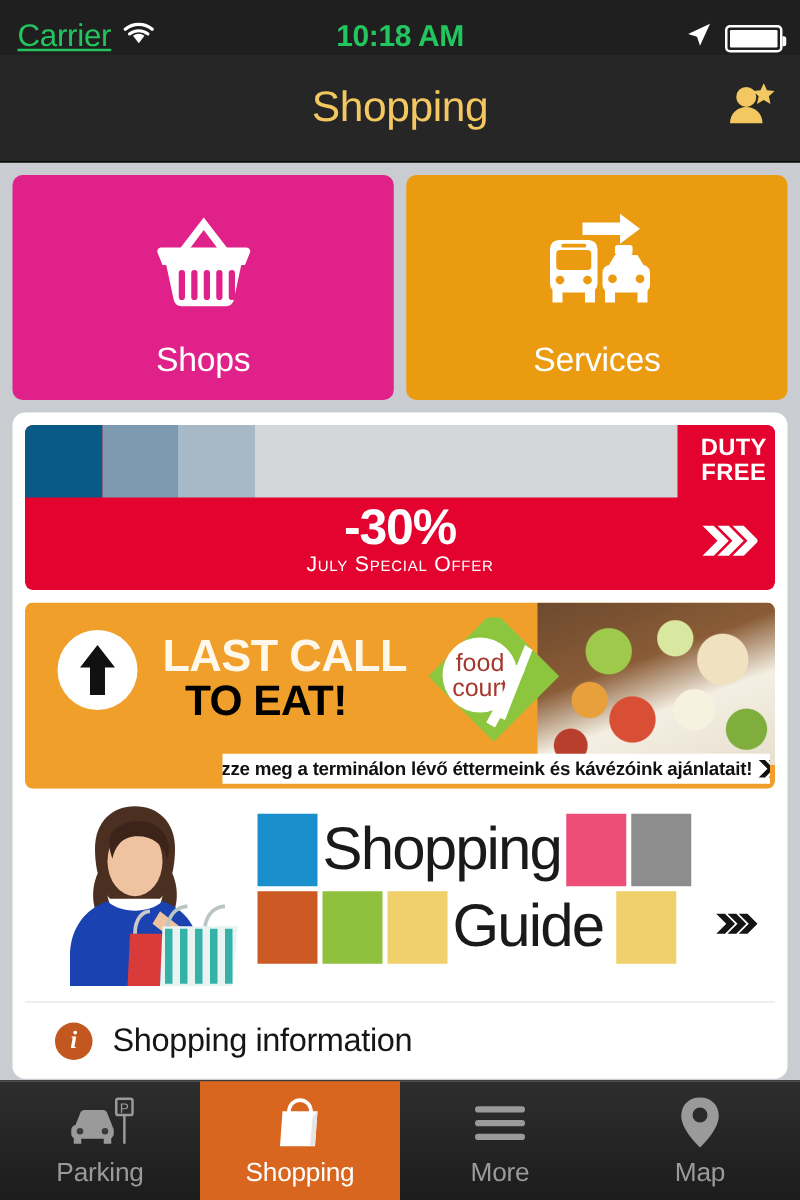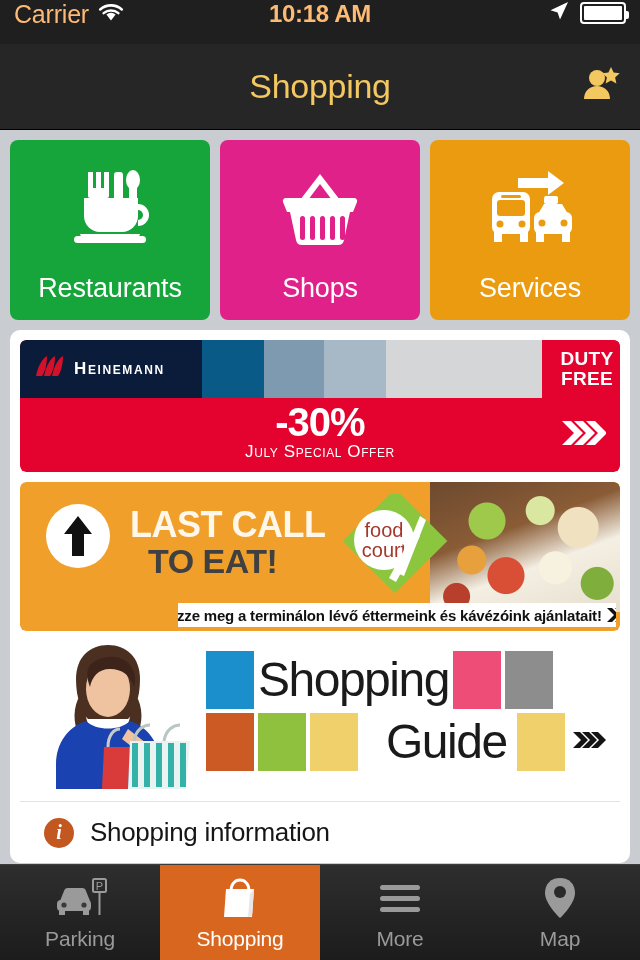--- a/index.html
+++ b/index.html
@@ -6,23 +6,24 @@
   html, body {
     width: 640px; height: 960px;
     font-family: "Liberation Sans", sans-serif;
     background: #c9cdd1;
     overflow: hidden;
   }
   #app { position: relative; width: 640px; height: 960px; }
 
   
   .statusbar {
-    height: 44px; background: #1f1f1f; color: #fdba74;
-    display: flex; align-items: flex-start; padding: 0 14px;
+    height: 44px; background: #1f1f1f; color: #22c55e;
+    display: flex; align-items: flex-end; padding: 0 14px;
     position: relative;
+    text-decoration: underline;
   }
   .sb-left { display: flex; align-items: center; gap: 8px; }
   .sb-carrier { font-size: 25px; letter-spacing: -0.2px; }
   .sb-time {
     position: absolute; left: 0; right: 0; text-align: center;
     font-size: 24px; font-weight: bold; letter-spacing: -0.3px;
   }
   .sb-right {
     margin-left: auto; display: flex; align-items: center; gap: 10px;
     position: relative; z-index: 2;
@@ -102,21 +103,21 @@
   .fc-arrow {
     position: absolute; left: 26px; top: 22px; width: 64px; height: 64px;
     background: #fff; border-radius: 50%;
     display: flex; align-items: center; justify-content: center;
   }
   .fc-t1 {
     position: absolute; left: 110px; top: 22px; color: #fff7ea;
     font-size: 36px; font-weight: bold; letter-spacing: -0.5px;
   }
   .fc-t2 {
-    position: absolute; left: 128px; top: 60px; color: #404040;
+    position: absolute; left: 128px; top: 60px; color: #000000;
     font-size: 34px; font-weight: bold; letter-spacing: -0.5px;
   }
   .fc-logo { position: absolute; left: 320px; top: 12px; width: 120px; height: 108px; }
   .fc-photo {
     position: absolute; right: 0; top: 0; width: 190px; height: 130px;
     background:
       radial-gradient(circle at 30% 30%, #9ec94a 0 18px, transparent 19px),
       radial-gradient(circle at 58% 22%, #d9e7a0 0 14px, transparent 15px),
       radial-gradient(circle at 78% 35%, #f0e2c0 0 20px, transparent 21px),
       radial-gradient(circle at 40% 72%, #d94f36 0 18px, transparent 19px),
@@ -213,38 +214,20 @@
           <circle cx="19" cy="15" r="8" fill="#f3c860"></circle>
           <path d="M6 36 c0-8 6-13 13-13 s13 5 13 13 z" fill="#f3c860"></path>
           <path d="M33 4 l2.6 5.6 6.1 .7 -4.6 4.2 1.3 6.1 -5.4-3.1 -5.4 3.1 1.3-6.1 -4.6-4.2 6.1-.7 z" fill="#f3c860"></path>
         </svg>
       </span>
     </div>
   </div>
 
   <div class="tiles">
 
-    <div class="tile" style="background:#15a53a">
-      <div class="ticon">
-        <svg width="92" height="86" viewBox="0 0 92 86">
-          <rect x="24" y="6" width="5" height="20" fill="#fff"></rect>
-          <rect x="32" y="6" width="5" height="20" fill="#fff"></rect>
-          <rect x="40" y="6" width="5" height="20" fill="#fff"></rect>
-          <rect x="24" y="22" width="21" height="10" rx="2" fill="#fff"></rect>
-          <rect x="50" y="6" width="9" height="30" rx="3" fill="#fff"></rect>
-          <ellipse cx="69" cy="14" rx="7" ry="10" fill="#fff"></ellipse>
-          <rect x="65" y="18" width="8" height="20" rx="3" fill="#fff"></rect>
-          <path d="M20 32 h54 v18 a16 16 0 0 1 -16 16 h-22 a16 16 0 0 1 -16 -16 z" fill="#fff"></path>
-          <path d="M74 38 a11 11 0 0 1 0 22 v-6 a5 5 0 0 0 0 -10 z" fill="#fff"></path>
-          <rect x="10" y="70" width="72" height="7" rx="3.5" fill="#fff"></rect>
-          <path d="M16 68 h60 a8 8 0 0 1 -8 6 h-44 a8 8 0 0 1 -8 -6 z" fill="#fff"></path>
-        </svg>
-      </div>
-      <div class="tile-label">Restaurants</div>
-    </div>
 
     <div class="tile" style="background:#e0218a">
       <div class="ticon">
         <svg width="92" height="86" viewBox="0 0 92 86">
           <path d="M46 8 L66 34 h-8 L46 18 L34 34 h-8 Z" fill="#fff"></path>
           <path d="M12 32 h68 a3 3 0 0 1 3 4 l-4 10 h-66 l-4 -10 a3 3 0 0 1 3 -4 z" fill="#fff"></path>
           <path d="M16 46 h60 l-6 28 a6 6 0 0 1 -6 5 h-36 a6 6 0 0 1 -6 -5 z" fill="#fff"></path>
           <rect x="26" y="50" width="5" height="24" rx="2.5" fill="#e0218a"></rect>
           <rect x="36" y="50" width="5" height="24" rx="2.5" fill="#e0218a"></rect>
           <rect x="46" y="50" width="5" height="24" rx="2.5" fill="#e0218a"></rect>
@@ -277,30 +260,20 @@
       </div>
       <div class="tile-label">Services</div>
     </div>
   </div>
 
   <div class="card">
 
     <div class="banner">
       <div class="hm">
         <div class="hm-top">
-          <div class="hm-logo">
-            <span>
-              <svg width="30" height="26" viewBox="0 0 30 26">
-                <path d="M2 22 C4 12 8 5 13 2 C13 10 11 18 8 22 Z" fill="#d2112b"></path>
-                <path d="M10 22 C12 12 16 5 21 2 C21 10 19 18 16 22 Z" fill="#d2112b"></path>
-                <path d="M18 22 C20 12 24 5 29 2 C29 10 27 18 24 22 Z" fill="#d2112b"></path>
-              </svg>
-            </span>
-            <span class="hm-logo-text">Heinemann</span>
-          </div>
           <div class="hm-c1"></div>
           <div class="hm-c2"></div>
           <div class="hm-c3"></div>
           <div class="hm-c4"></div>
           <div class="hm-duty">
             <span>DUTY</span>
             <span>FREE</span>
           </div>
         </div>
         <div class="hm-bottom">
@@ -380,21 +353,21 @@
           <div class="sg-row">
             <span class="sq" style="background:#1b8fcb"></span>
             <span class="sg-word">Shopping</span>
             <span class="sq" style="background:#ed4d77;margin-left:4px"></span>
             <span class="sq" style="background:#8d8d8d"></span>
           </div>
           <div class="sg-row">
             <span class="sq" style="background:#cc5a24"></span>
             <span class="sq" style="background:#8fc13f"></span>
             <span class="sq" style="background:#efd06a"></span>
-            <span class="sg-word small" style="margin-left:24px">Guide</span>
+            <span class="sg-word small" style="">Guide</span>
             <span class="sq" style="background:#efd06a;margin-left:10px"></span>
           </div>
         </div>
         <div class="sg-chev">
           <svg width="38" height="22" viewBox="0 0 38 22">
             <path d="M1 3 l8 8 -8 8 h7 l8 -8 -8 -8 z" fill="#141414"></path>
             <path d="M10 3 l8 8 -8 8 h7 l8 -8 -8 -8 z" fill="#141414"></path>
             <path d="M19 3 l8 8 -8 8 h7 l8 -8 -8 -8 z" fill="#141414"></path>
           </svg>
         </div>

